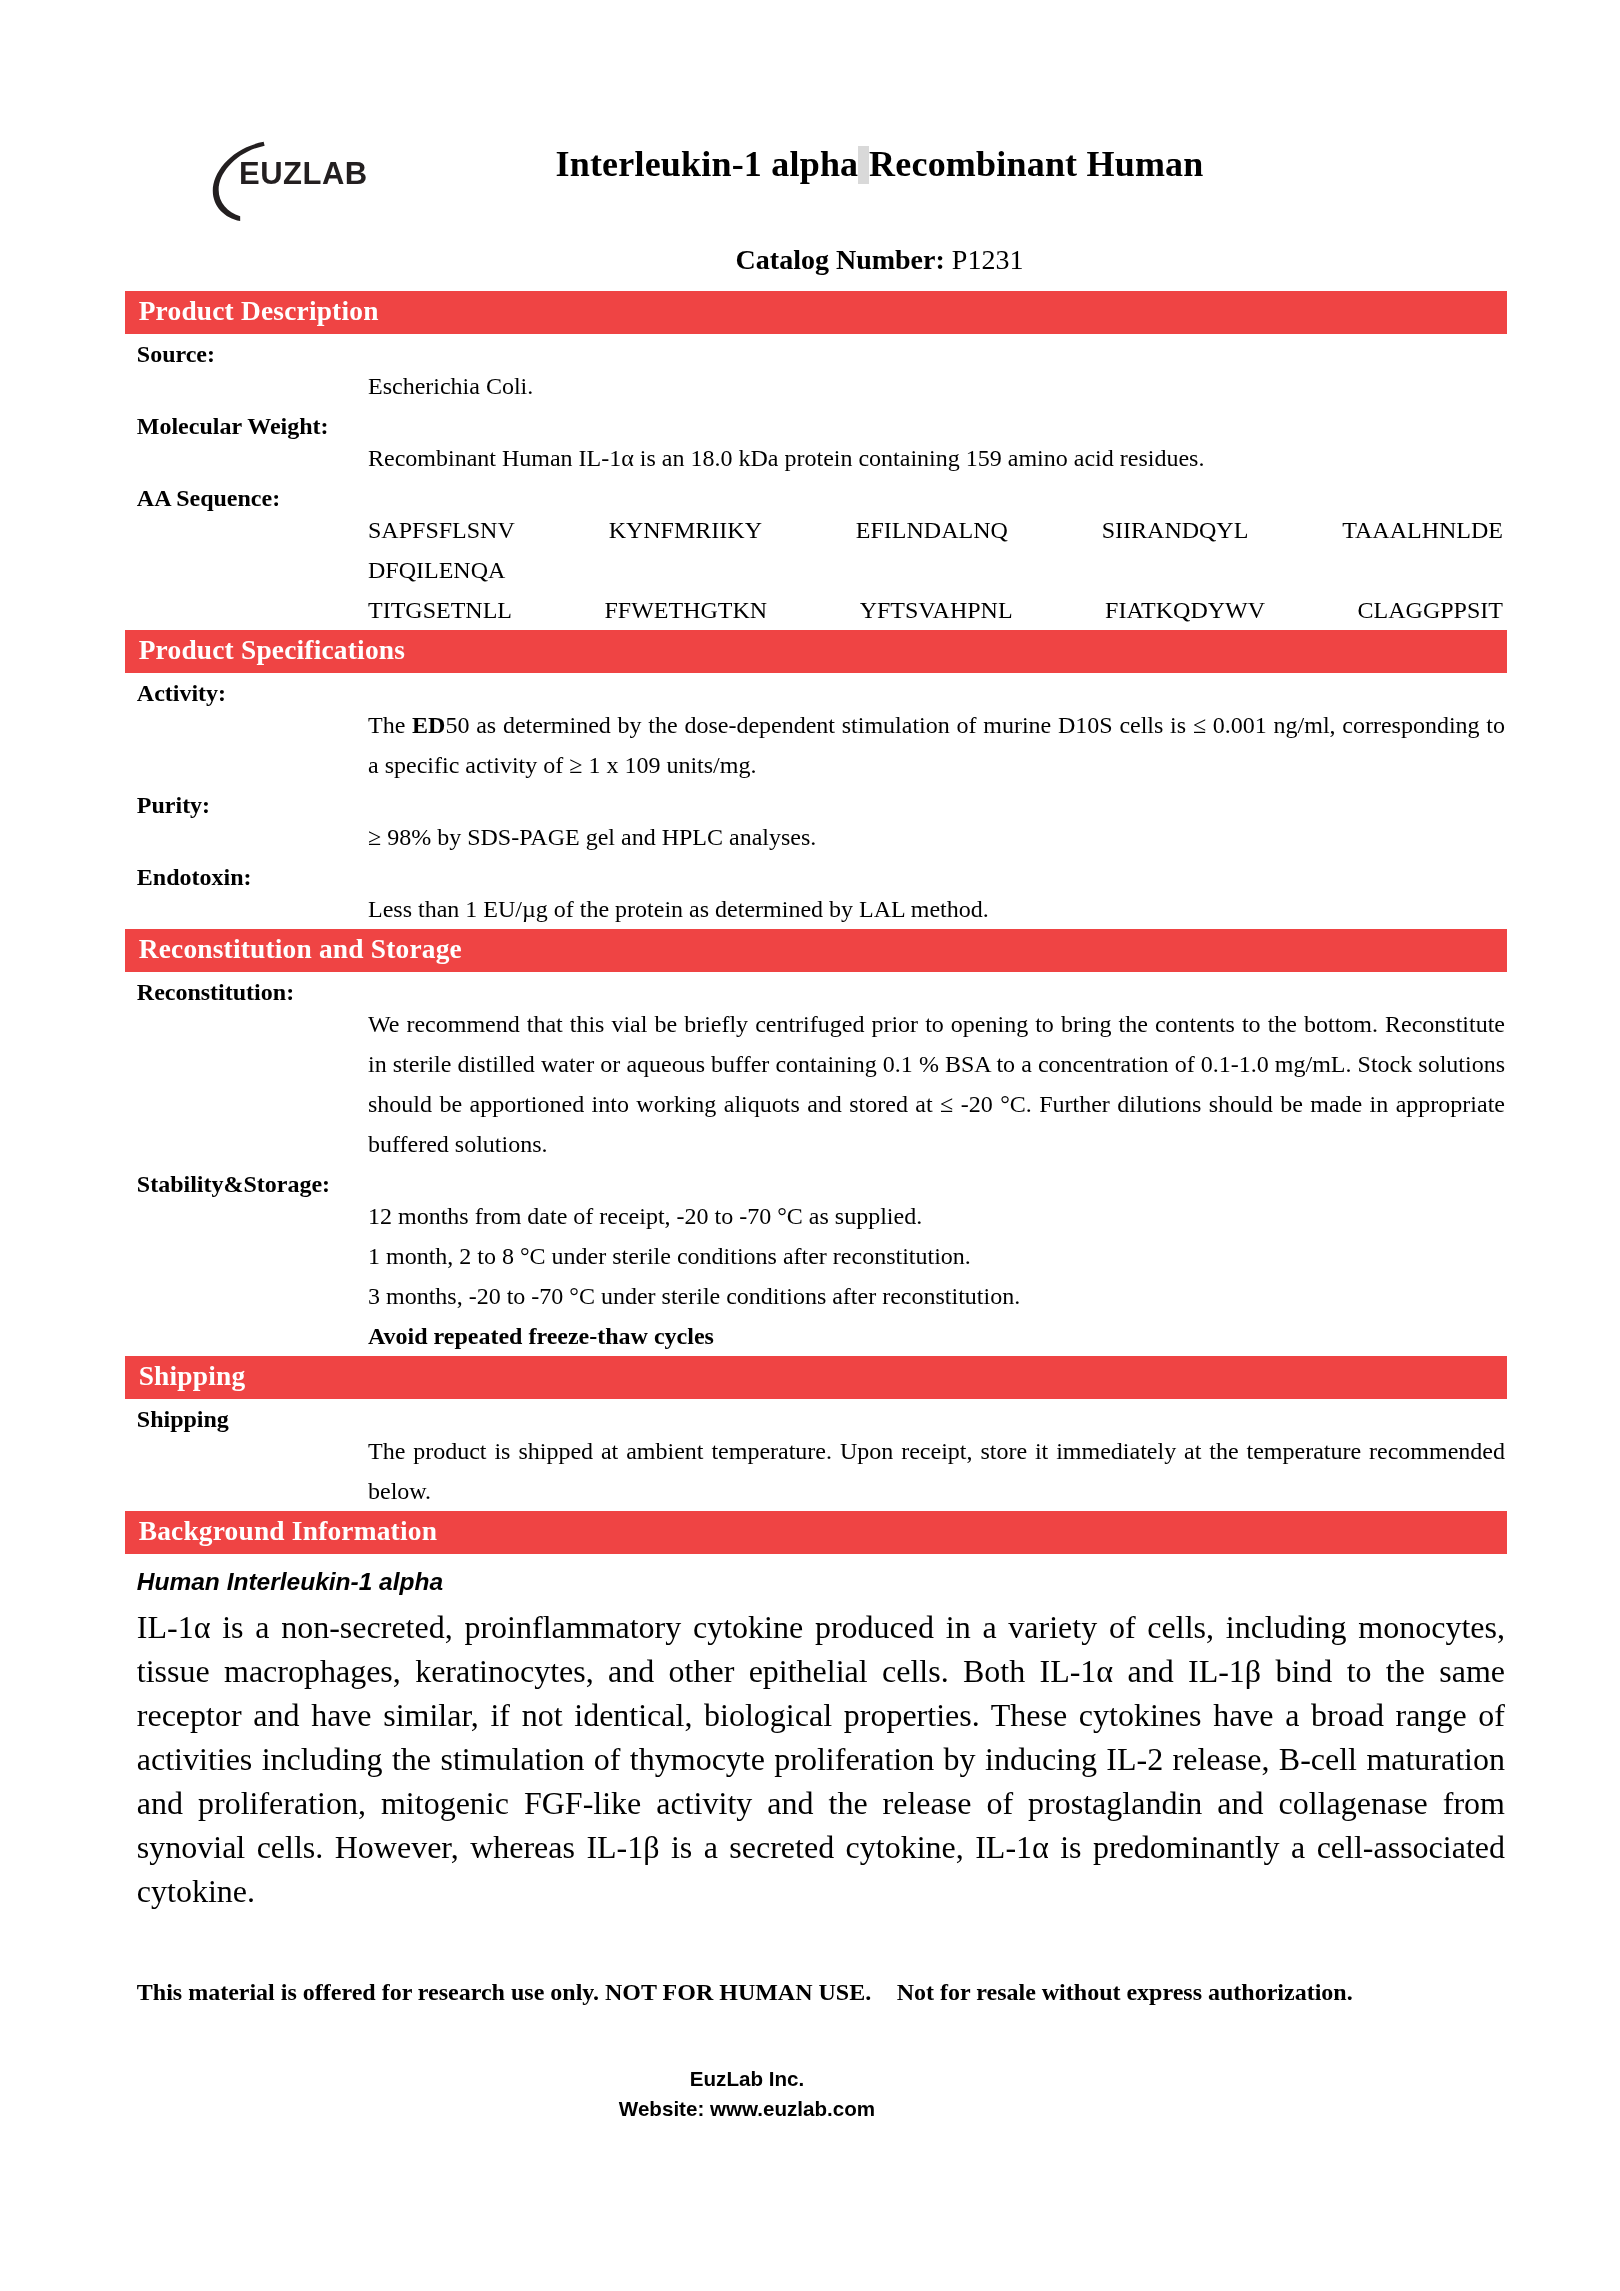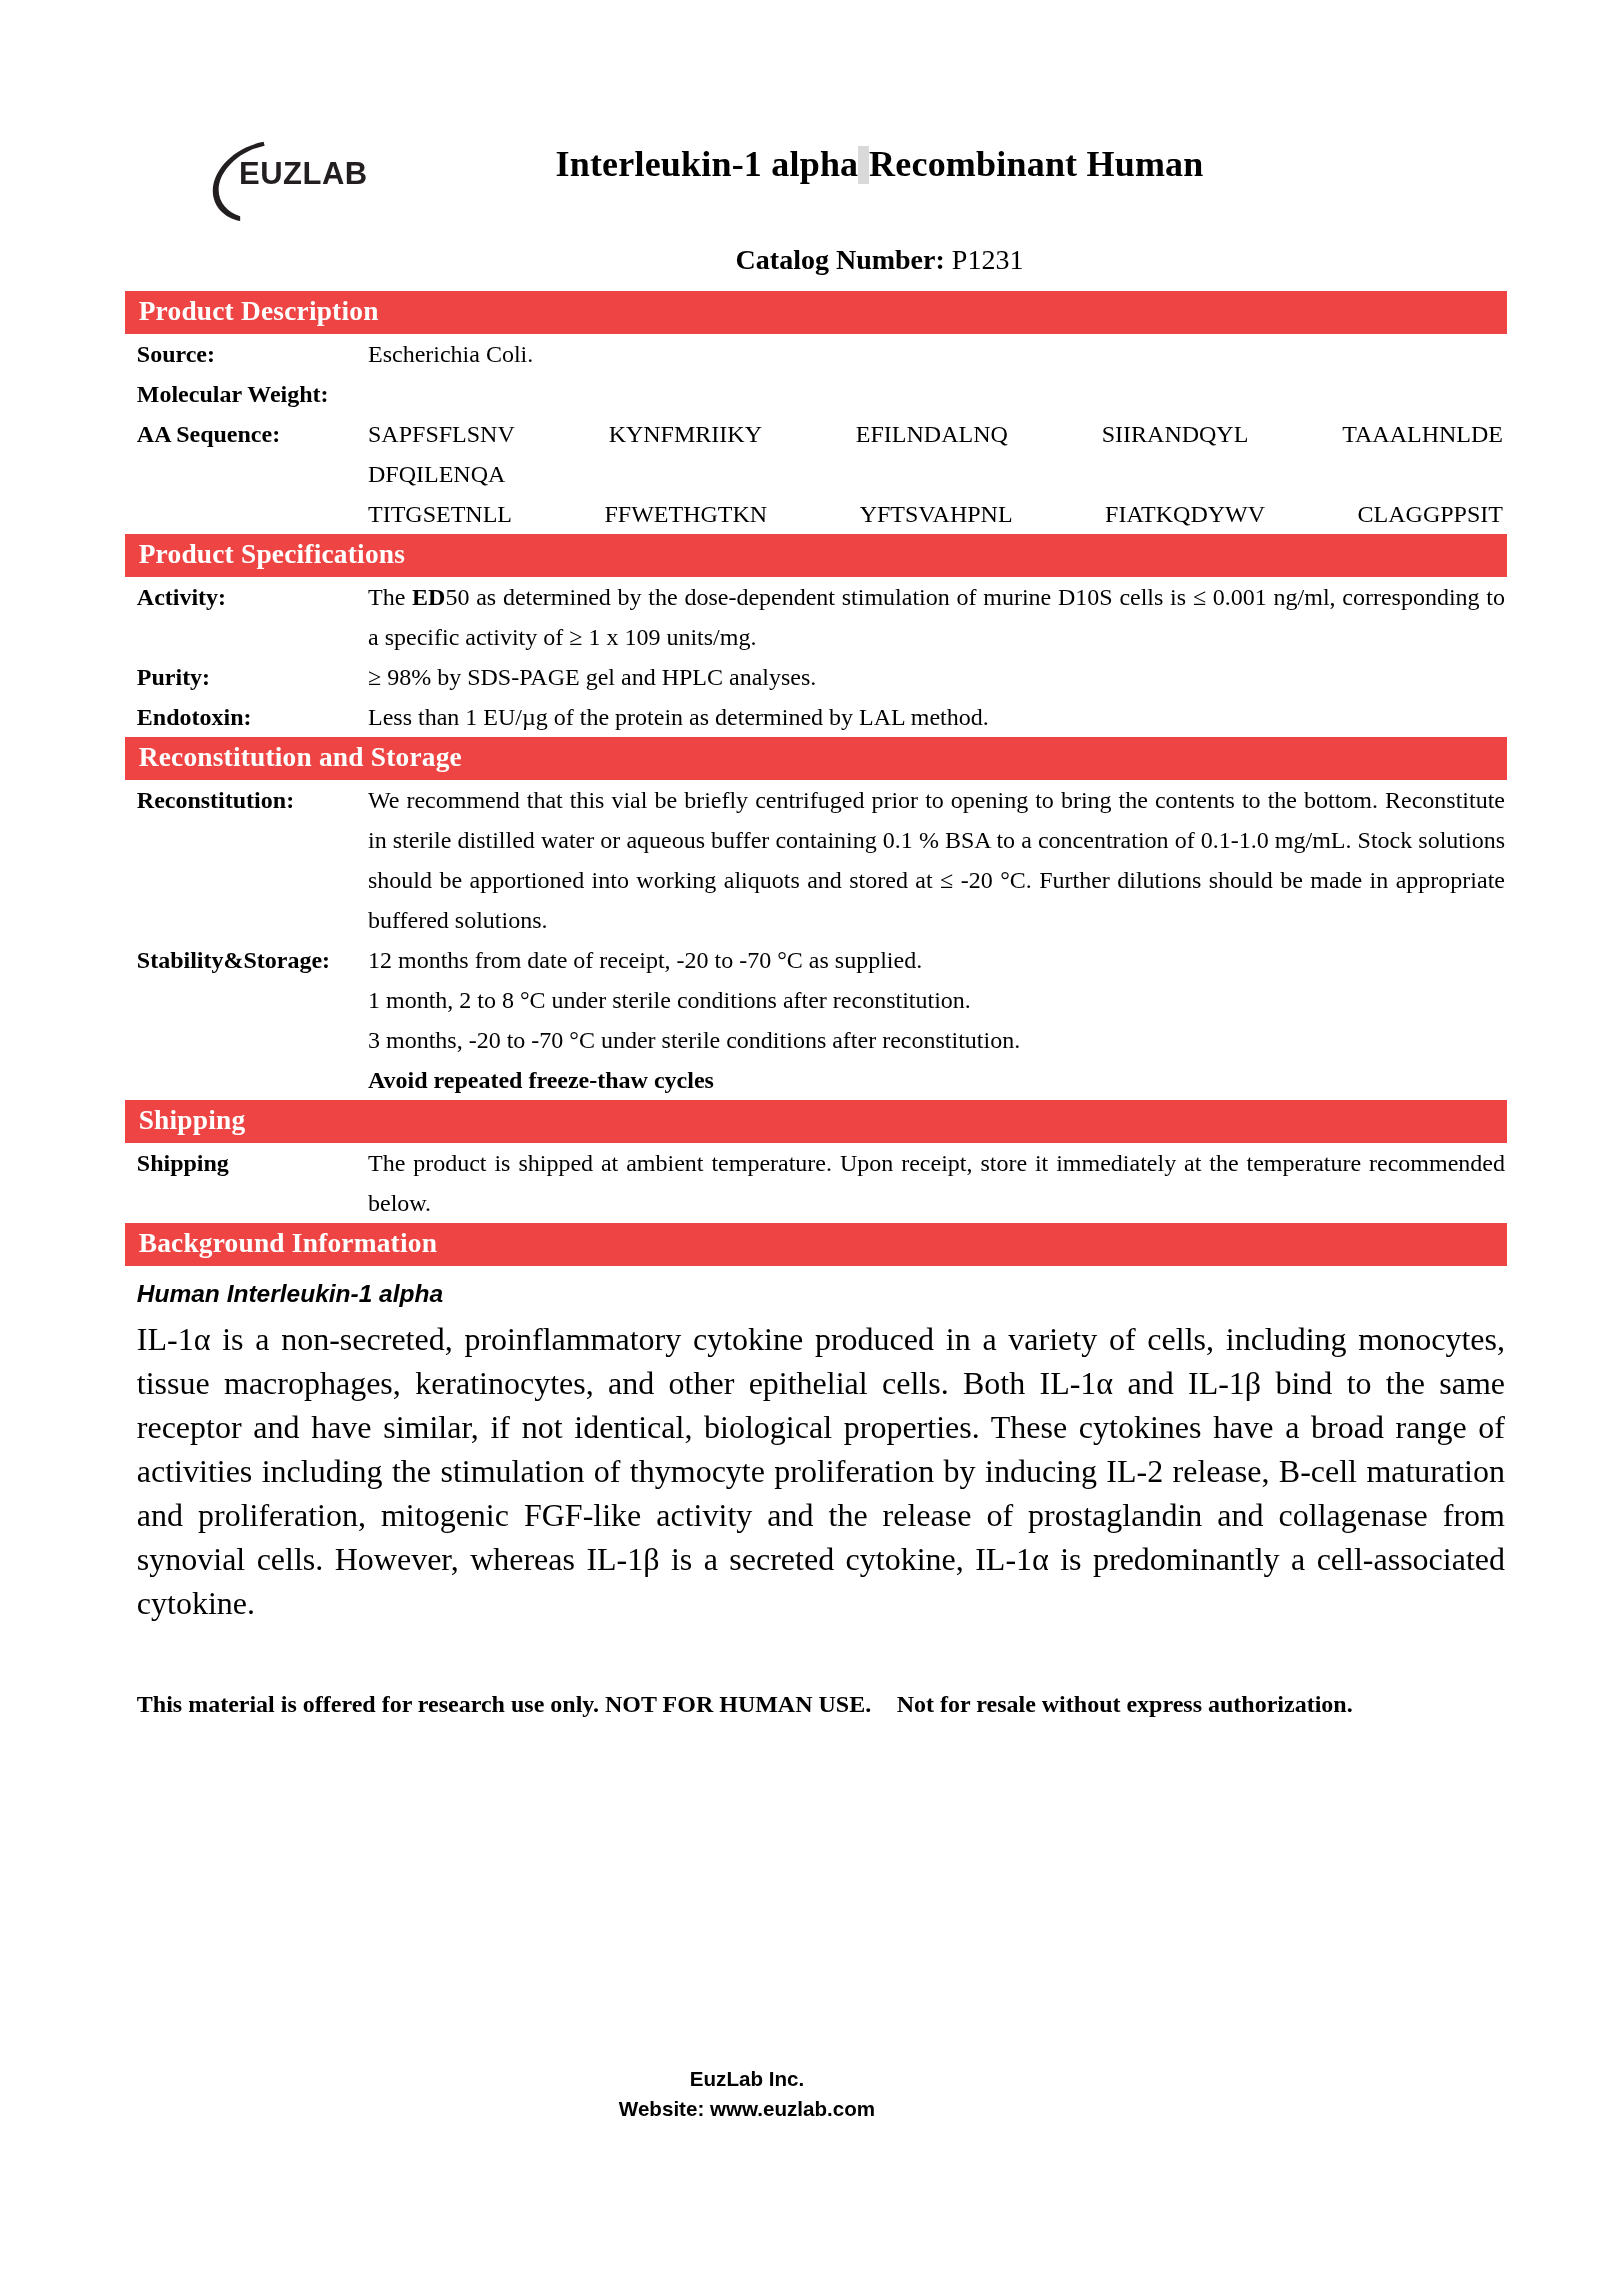--- a/index.html
+++ b/index.html
@@ -99,20 +99,21 @@
     padding-left: 11.8px;
     white-space: nowrap;
   }
   .row .val {
     flex: 1 1 auto;
     font-size: 24px;
     line-height: 40px;
     text-align: justify;
     text-justify: inter-word;
     padding-right: 2px;
+    margin-top: 32px;
   }
   .row .val.nojust { text-align: left; }
   .seq-line {
     display: flex;
     justify-content: space-between;
     font-size: 24px;
     line-height: 40px;
     padding-right: 2px;
   }
   .seq-line.last { display: block; }
@@ -187,20 +188,21 @@
 
     <div class="sec-header">Product Description</div>
 
     <div class="row">
       <div class="lbl">Source:</div>
       <div class="val nojust">Escherichia Coli.</div>
     </div>
 
     <div class="row">
       <div class="lbl">Molecular Weight:</div>
+      <div class="val nojust">Recombinant Human IL-1α is an 18.0 kDa protein containing 159 amino acid residues.</div>
     </div>
 
     <div class="row">
       <div class="lbl">AA Sequence:</div>
       <div class="val nojust">
         <div class="seq-line">
           <span>SAPFSFLSNV</span>
           <span>KYNFMRIIKY</span>
           <span>EFILNDALNQ</span>
           <span>SIIRANDQYL</span>

